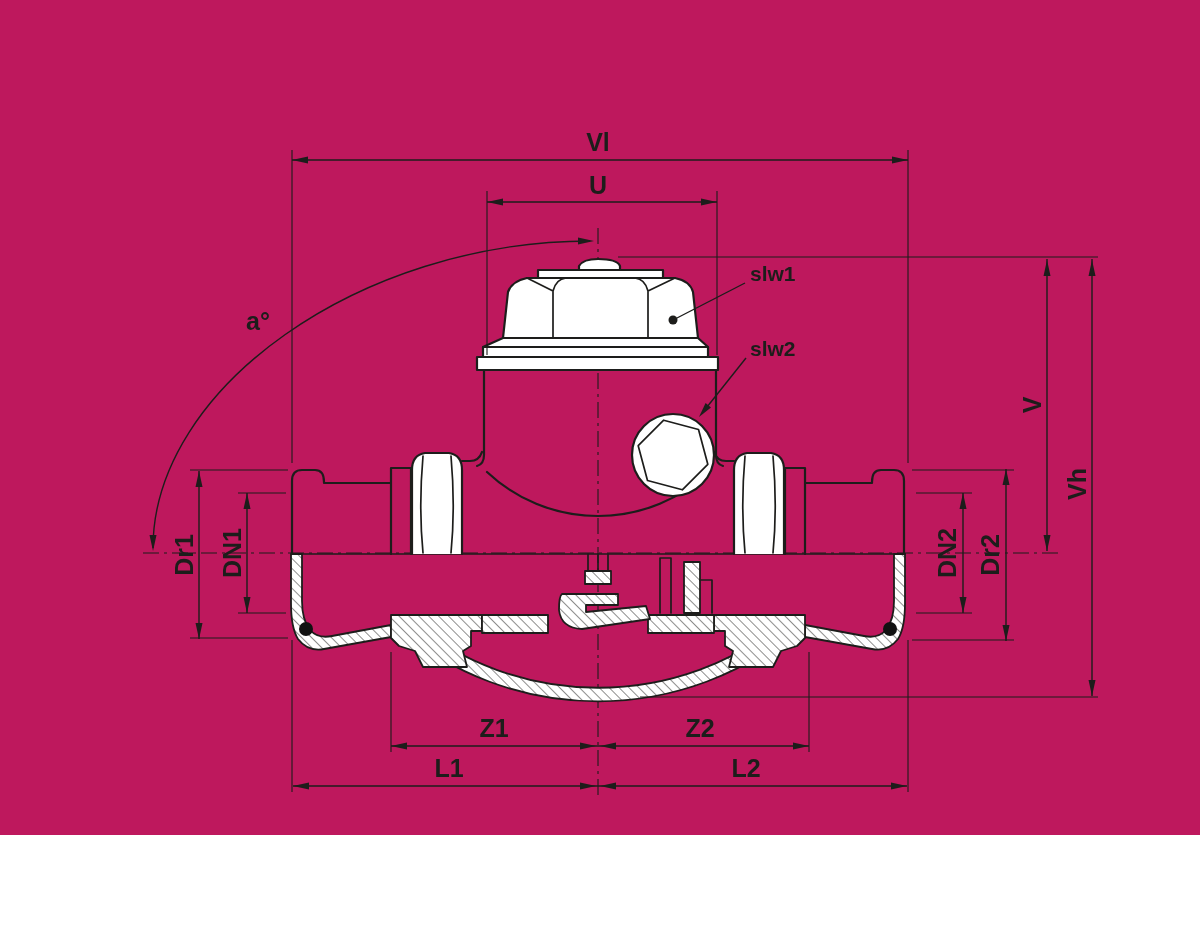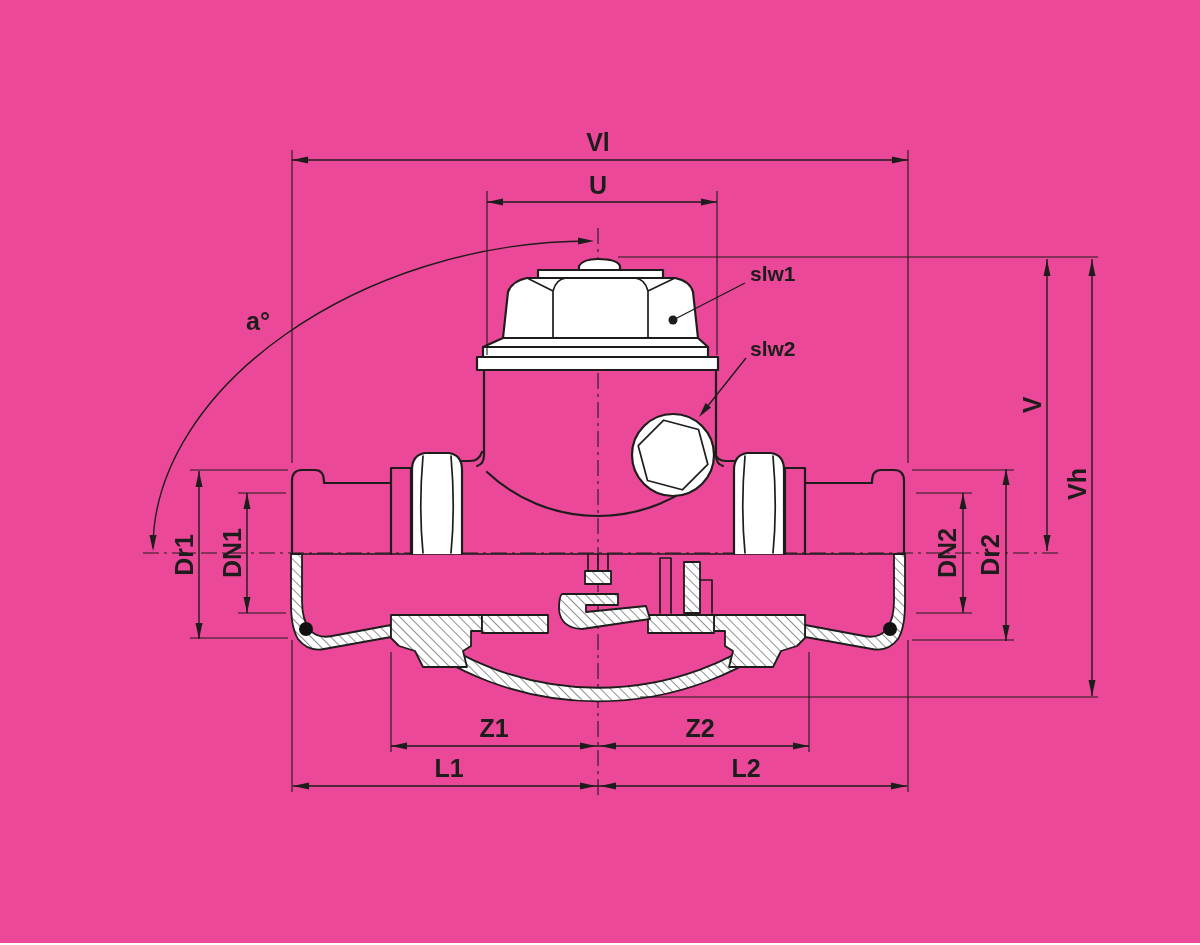--- a/index.html
+++ b/index.html
@@ -1,16 +1,16 @@
 <!DOCTYPE html>
 <html><head>
 <meta charset="utf-8">
 <style>
   html,body{margin:0;padding:0;background:#ffffff;}
-  .page{width:1200px;height:943px;background:#ec4899;position:relative;overflow:hidden;
+  .page{width:1200px;height:835px;background:#be185d;position:relative;overflow:hidden;
         font-family:"Liberation Sans", sans-serif;}
   svg{display:block;}
   text{font-family:"Liberation Sans","DejaVu Sans",sans-serif;font-weight:bold;fill:#1d1d1b;}
   .dimtxt{font-size:25px;}
   .callouttxt{font-size:21px;}
   .thick{stroke:#1d1d1b;stroke-width:2.2;fill:none;stroke-linecap:round;stroke-linejoin:round;}
   .med{stroke:#1d1d1b;stroke-width:1.7;fill:none;stroke-linecap:round;stroke-linejoin:round;}
   .dim{stroke:#1d1d1b;stroke-width:1.4;fill:none;}
   .ext{stroke:#1d1d1b;stroke-width:1.1;fill:none;}
   .cline{stroke:#1d1d1b;stroke-width:1.1;fill:none;stroke-dasharray:16 5 3 5;}

